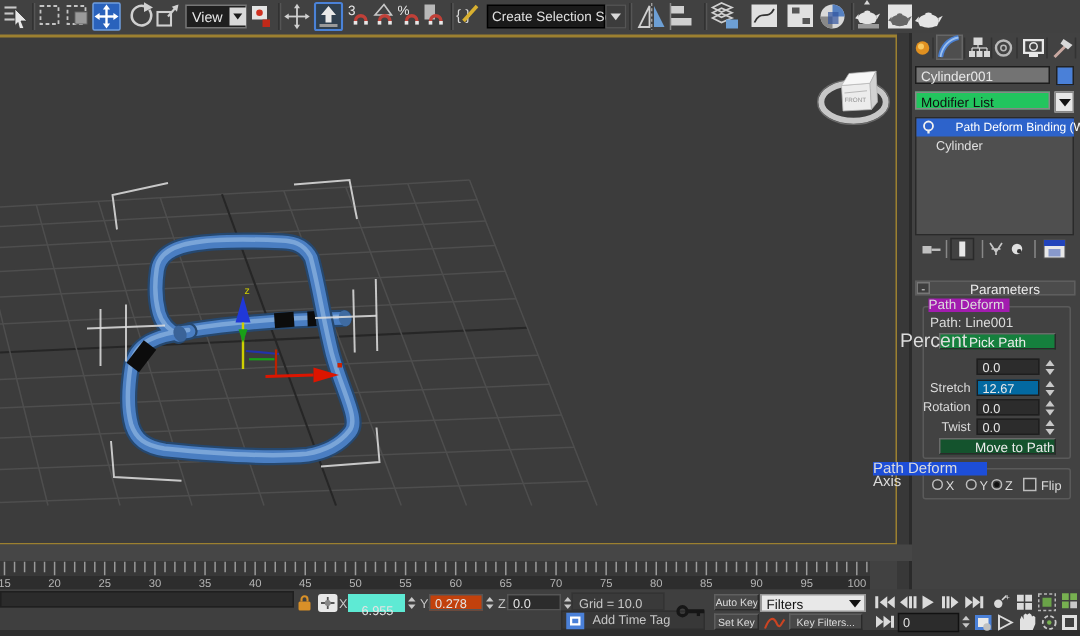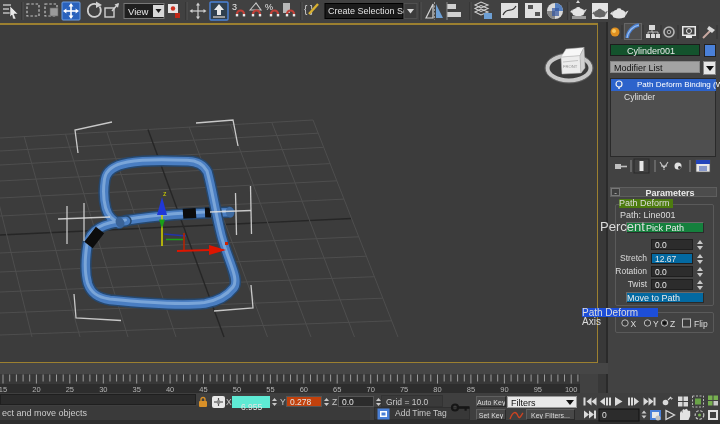--- a/index.html
+++ b/index.html
@@ -238,23 +238,23 @@
       </g>
       <circle cx="61" cy="10" r="5" fill="none" stroke="#b8b8b8" stroke-width="1.6"></circle>
       <circle cx="61" cy="10" r="1.8" fill="none" stroke="#b8b8b8" stroke-width="1"></circle>
       <rect x="74" y="4" width="14" height="10" fill="#e8e8e8"></rect>
       <rect x="75.5" y="5.5" width="11" height="7" fill="#444"></rect>
       <circle cx="81" cy="9" r="2.5" fill="none" stroke="#e8e8e8" stroke-width="1"></circle>
       <rect x="78" y="14" width="6" height="2" fill="#e8e8e8"></rect>
       <line x1="95" y1="16" x2="104" y2="7" stroke="#c8a8a0" stroke-width="2"></line>
       <path d="M 101 4 L 107 8 L 104 11 L 99 7 Z" fill="#d8d8d8"></path>
     </svg>
-<div style="position:absolute;left:610px;top:44px;width:90px;height:12px;background:#14532d;border:1px solid #1d1d1d;color:#e8e8e8;font-size:9px;line-height:12px;padding-left:16px">Cylinder001</div>
+<div style="position:absolute;left:610px;top:44px;width:90px;height:12px;background:#737373;border:1px solid #1d1d1d;color:#e8e8e8;font-size:9px;line-height:12px;padding-left:3px">Cylinder001</div>
 <div style="position:absolute;left:704px;top:44px;width:12px;height:13px;background:#4a80d8;border:1px solid #222"></div>
-<div style="position:absolute;left:610px;top:61px;width:90px;height:12px;background:#a3a3a3;border:1px solid #888;color:#111;font-size:9px;line-height:12px;padding-left:3px">Modifier List</div>
+<div style="position:absolute;left:610px;top:61px;width:90px;height:12px;background:#22c55e;border:1px solid #888;color:#111;font-size:9px;line-height:12px;padding-left:3px">Modifier List</div>
 <div style="position:absolute;left:703px;top:61px;width:13px;height:14px;background:#e6e6e6;border:1px solid #888"></div>
 <div style="position:absolute;left:706px;top:66px;width:0;height:0;border-left:4px solid transparent;border-right:4px solid transparent;border-top:5px solid #111"></div>
 <div style="position:absolute;left:610px;top:78px;width:106px;height:79px;background:#4f4f4f;border:1px solid #2a2a2a"></div>
 <div style="position:absolute;left:611px;top:79px;width:105px;height:12px;background:#2d63cb"></div>
 <svg style="position:absolute;left:613px;top:79px" width="12" height="12">
       <circle cx="6" cy="5" r="3" fill="none" stroke="#f0f0f0" stroke-width="1.2"></circle>
       <line x1="6" y1="8" x2="6" y2="10" stroke="#f0f0f0" stroke-width="1.5"></line>
     </svg>
 <div style="position:absolute;left:637px;top:79px;width:83px;height:12px;color:#fff;font-size:8px;line-height:12px;white-space:nowrap;overflow:hidden">Path Deform Binding (WS</div>
 <div style="position:absolute;left:624px;top:91px;width:80px;height:12px;color:#e0e0e0;font-size:8.5px;line-height:12px">Cylinder</div>
@@ -268,23 +268,23 @@
       <path d="M 52 4 L 56 10 L 60 4 M 53 8 L 59 8 M 56 8 L 56 12" stroke="#c8c8c8" stroke-width="1.1" fill="none"></path>
       <circle cx="70" cy="8" r="3.5" fill="#e0e0e0"></circle>
       <circle cx="71.5" cy="9.5" r="1.5" fill="#333"></circle>
       <line x1="82" y1="2" x2="82" y2="14" stroke="#888" stroke-width="1"></line>
       <rect x="88" y="2" width="14" height="12" fill="#e8e8e8" stroke="#555" stroke-width="0.7"></rect>
       <rect x="88" y="2" width="14" height="4" fill="#2244bb"></rect>
       <rect x="91" y="8" width="8" height="5" fill="#8899cc"></rect>
     </svg>
 <div style="position:absolute;left:610px;top:187px;width:107px;height:10px;background:#4c4c4c;border:1px solid #5e5e5e;"></div>
 <div style="position:absolute;left:611px;top:188px;width:9px;height:8px;background:#3e3e3e;border:1px solid #777;color:#ddd;font-size:8px;line-height:7px;text-align:center">-</div>
-<div style="position:absolute;left:625px;top:187px;width:90px;height:12px;color:#ececec;font-size:9px;font-weight:bold;line-height:12px;text-align:center">Parameters</div>
+<div style="position:absolute;left:625px;top:187px;width:90px;height:12px;color:#ececec;font-size:9px;font-weight:normal;line-height:12px;text-align:center">Parameters</div>
 <div style="position:absolute;left:615px;top:204px;width:99px;height:102px;border:1px solid #5a5a5a;border-radius:2px"></div>
-<div style="position:absolute;left:619px;top:199px;width:54px;height:9px;background:#4d7c0f;color:#dcdcdc;font-size:9px;line-height:9px">Path Deform</div>
+<div style="position:absolute;left:619px;top:199px;width:54px;height:9px;background:#a21caf;color:#dcdcdc;font-size:9px;line-height:9px">Path Deform</div>
 <div style="position:absolute;left:620px;top:210px;width:80px;height:10px;color:#dcdcdc;font-size:9px;line-height:10px">Path: Line001</div>
 <div style="position:absolute;left:626px;top:222px;width:78px;height:11px;background:#15803d;border-top:1px solid #6a6a6a;border-left:1px solid #6a6a6a;border-bottom:1px solid #2a2a2a;border-right:1px solid #2a2a2a;color:#ececec;font-size:9px;line-height:11px;text-align:center">Pick Path</div>
 <div style="position:absolute;left:600px;top:221px;width:47px;height:11px;color:#dcdcdc;font-size:13px;line-height:11px;text-align:left">Percent</div>
 <div style="position:absolute;left:651px;top:239px;width:42px;height:11px;background:#2c2c2c;border:1px solid #1e1e1e;color:#e8e8e8;font-size:8.5px;line-height:10px;padding-left:3px">0.0</div>
 <svg style="position:absolute;left:696px;top:239px" width="8" height="12">
       <polygon points="1,5 7,5 4,1" fill="#c8c8c8"></polygon>
       <polygon points="1,7 7,7 4,11" fill="#c8c8c8"></polygon>
     </svg>
 <div style="position:absolute;left:600px;top:253px;width:47px;height:11px;color:#dcdcdc;font-size:8.5px;line-height:11px;text-align:right">Stretch</div>
 <div style="position:absolute;left:651px;top:253px;width:42px;height:11px;background:#0369a1;border:1px solid #1e1e1e;color:#e8e8e8;font-size:8.5px;line-height:10px;padding-left:3px">12.67</div>
@@ -297,21 +297,21 @@
 <svg style="position:absolute;left:696px;top:266px" width="8" height="12">
       <polygon points="1,5 7,5 4,1" fill="#c8c8c8"></polygon>
       <polygon points="1,7 7,7 4,11" fill="#c8c8c8"></polygon>
     </svg>
 <div style="position:absolute;left:600px;top:279px;width:47px;height:11px;color:#dcdcdc;font-size:8.5px;line-height:11px;text-align:right">Twist</div>
 <div style="position:absolute;left:651px;top:279px;width:42px;height:11px;background:#2c2c2c;border:1px solid #1e1e1e;color:#e8e8e8;font-size:8.5px;line-height:10px;padding-left:3px">0.0</div>
 <svg style="position:absolute;left:696px;top:279px" width="8" height="12">
       <polygon points="1,5 7,5 4,1" fill="#c8c8c8"></polygon>
       <polygon points="1,7 7,7 4,11" fill="#c8c8c8"></polygon>
     </svg>
-<div style="position:absolute;left:626px;top:292px;width:78px;height:11px;background:#0369a1;border-top:1px solid #6a6a6a;border-left:1px solid #6a6a6a;border-bottom:1px solid #2a2a2a;border-right:1px solid #2a2a2a;color:#ececec;font-size:9px;line-height:11px;text-align:left">Move to Path</div>
+<div style="position:absolute;left:626px;top:292px;width:78px;height:11px;background:#14532d;border-top:1px solid #6a6a6a;border-left:1px solid #6a6a6a;border-bottom:1px solid #2a2a2a;border-right:1px solid #2a2a2a;color:#ececec;font-size:9px;line-height:11px;text-align:right">Move to Path</div>
 <div style="position:absolute;left:615px;top:312px;width:99px;height:21px;border:1px solid #5a5a5a;border-radius:2px"></div>
 <div style="position:absolute;left:582px;top:308px;width:76px;height:9px;background:#1d4ed8;color:#dcdcdc;font-size:10px;line-height:9px">Path Deform Axis</div>
 <svg style="position:absolute;left:616px;top:316px" width="104" height="15" font-family="Liberation Sans, sans-serif">
       <circle cx="9" cy="7" r="3.2" fill="#3a3a3a" stroke="#bcbcbc" stroke-width="1"></circle>
       <text x="14.5" y="10.5" font-size="8.5" fill="#dcdcdc">X</text>
       <circle cx="31.5" cy="7" r="3.2" fill="#3a3a3a" stroke="#bcbcbc" stroke-width="1"></circle>
       <text x="37.0" y="10.5" font-size="8.5" fill="#dcdcdc">Y</text>
       <circle cx="48.5" cy="7" r="3.2" fill="#3a3a3a" stroke="#bcbcbc" stroke-width="1"></circle>
       <circle cx="48.5" cy="7" r="1.7" fill="#111"></circle>
       <text x="54.0" y="10.5" font-size="8.5" fill="#dcdcdc">Z</text>
@@ -425,21 +425,20 @@
       <line x1="551.2" y1="0.5" x2="551.2" y2="7.5" stroke="#9a9a9a" stroke-width="1"></line>
       <line x1="557.9" y1="0.5" x2="557.9" y2="7.5" stroke="#9a9a9a" stroke-width="1"></line>
       <line x1="564.5" y1="0.5" x2="564.5" y2="7.5" stroke="#9a9a9a" stroke-width="1"></line>
       <line x1="571.2" y1="0.5" x2="571.2" y2="9.5" stroke="#9a9a9a" stroke-width="1"></line>
       <text x="571.2" y="17.5" font-size="7.5" fill="#b4b4b4" text-anchor="middle">100</text>
       <line x1="577.9" y1="0.5" x2="577.9" y2="7.5" stroke="#9a9a9a" stroke-width="1"></line>
     </svg>
 
 <div style="position:absolute;left:0;top:393px;width:720px;height:31px;background:#3f3f3f"></div>
 <div style="position:absolute;left:0;top:394px;width:196px;height:11px;background:#2b2b2b;border:1px solid #1f1f1f"></div>
-<div style="position:absolute;left:0;top:406px;width:370px;height:14px;background:#3a3a3a;color:#cccccc;font-size:9px;line-height:14px;padding-left:2px">ect and move objects</div>
 <div style="position:absolute;left:0;top:420px;width:720px;height:4px;background:#2e2e2e"></div>
 <svg style="position:absolute;left:197px;top:396px" width="12" height="12">
       <rect x="2" y="5" width="8" height="6" rx="1" fill="#d89028"></rect>
       <path d="M 4 5 V 3.5 A 2 2 0 0 1 8 3.5 V 5" fill="none" stroke="#d89028" stroke-width="1.4"></path>
     </svg>
 <svg style="position:absolute;left:211px;top:395px" width="15" height="14">
       <rect x="1" y="1" width="13" height="12" fill="#e8e8e8" rx="2"></rect>
       <g stroke="#555" stroke-width="1.2">
         <line x1="7.5" y1="3" x2="7.5" y2="11"></line>
         <line x1="3" y1="7" x2="12" y2="7"></line>

